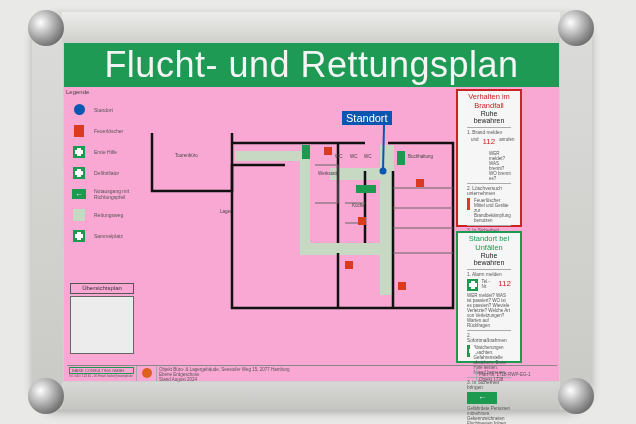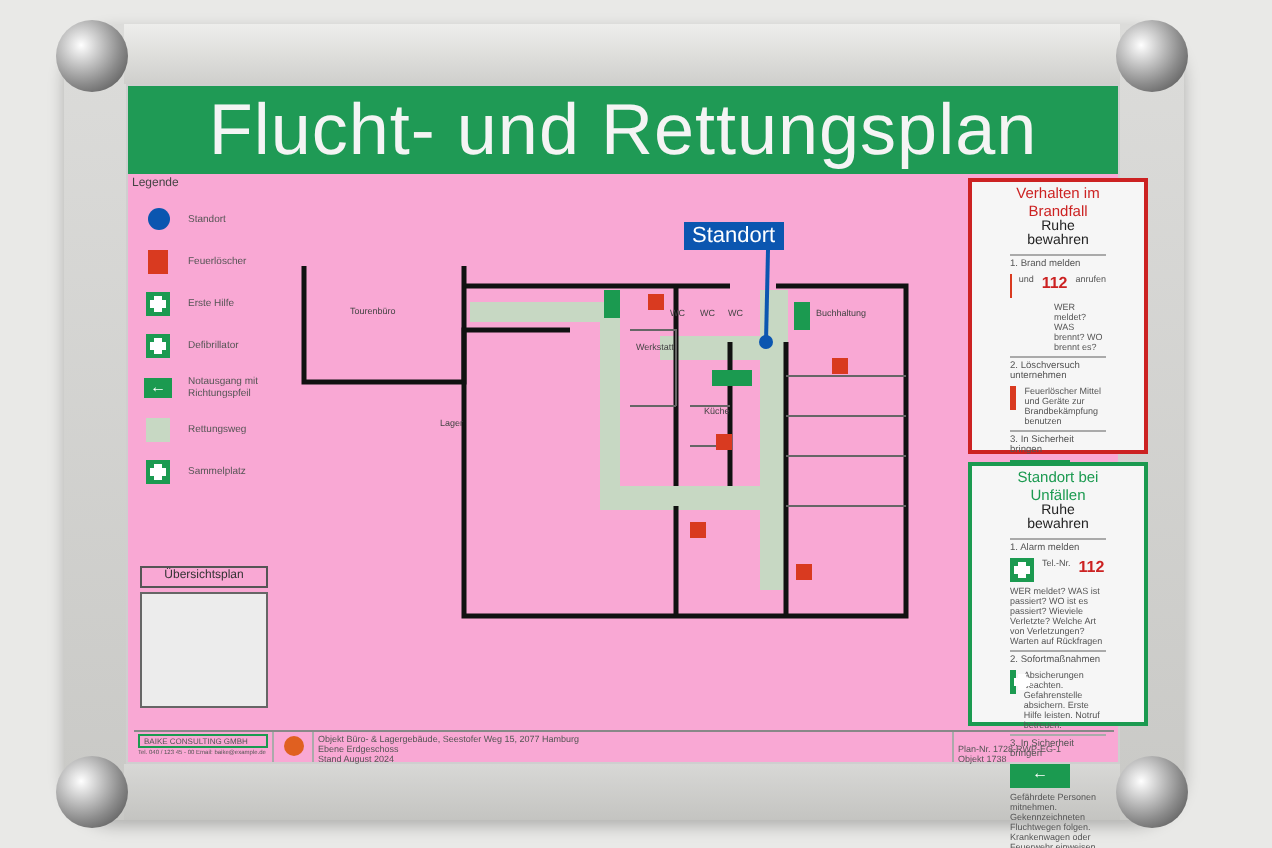--- a/index.html
+++ b/index.html
@@ -18,26 +18,26 @@
 .dot{width:11px;height:11px;border-radius:50%;background:#0b56b0}
 .ext{width:10px;height:12px;background:#d93a20}
 .aid{width:12px;height:12px;background:#1b9a50;position:relative}
 .aid:before{content:"";position:absolute;left:4px;top:2px;width:4px;height:8px;background:#fff}
 .aid:after{content:"";position:absolute;left:2px;top:4px;width:8px;height:4px;background:#fff}
 .exit{width:20px;height:10px;background:#1b9a50;color:#fff;font-size:8px;line-height:10px;text-align:center}
 .route{width:12px;height:12px;background:#c7d8c3}
 .plan{position:absolute;left:76px;top:60px;width:320px;height:230px}
 .ov-title{position:absolute;left:6px;top:240px;width:64px;height:11px;border:1px solid #555;font-size:6px;text-align:center;line-height:9px;color:#333}
 .ov-map{position:absolute;left:6px;top:253px;width:64px;height:58px;border:1px solid #666;background:#ececec}
-.side{position:absolute;left:420px;width:90px;border:2px solid;background:#f6f6f6;font-size:4.5px;color:#555;padding:1px 19px}
+.side{position:absolute;left:392px;width:66px;border:2px solid;background:#f6f6f6;font-size:4.5px;color:#555;padding:1px 9px}
 .side .h1{font-size:7.5px;text-align:center;color:#c22}
 .side .h2{font-size:7px;text-align:center;color:#222;margin-bottom:3px}
 .side .st{font-size:4.8px;border-top:1px solid #aaa;padding-top:2px;margin-top:2px}
 .row{display:flex;gap:4px;align-items:flex-start;margin:2px 0}
-.b112{color:#c22;font-size:8px;font-weight:bold}
+.b112{color:#c22;font-size:8px;font-weight:normal}
 .footer{position:absolute;left:3px;top:322px;width:490px;height:16px;border-top:1px solid #888;font-size:4.5px;color:#555;display:flex}
 .fcell{border-right:1px solid #aaa;padding:1px 2px}
 .standort-tag{position:absolute;background:#0b56b0;color:#fff;font-size:11px;padding:1px 4px}
 </style>
 </head>
 <body>
 
 <div class="frame"></div>
 <div class="rail-top"></div>
 <div class="rail-bot"></div>

